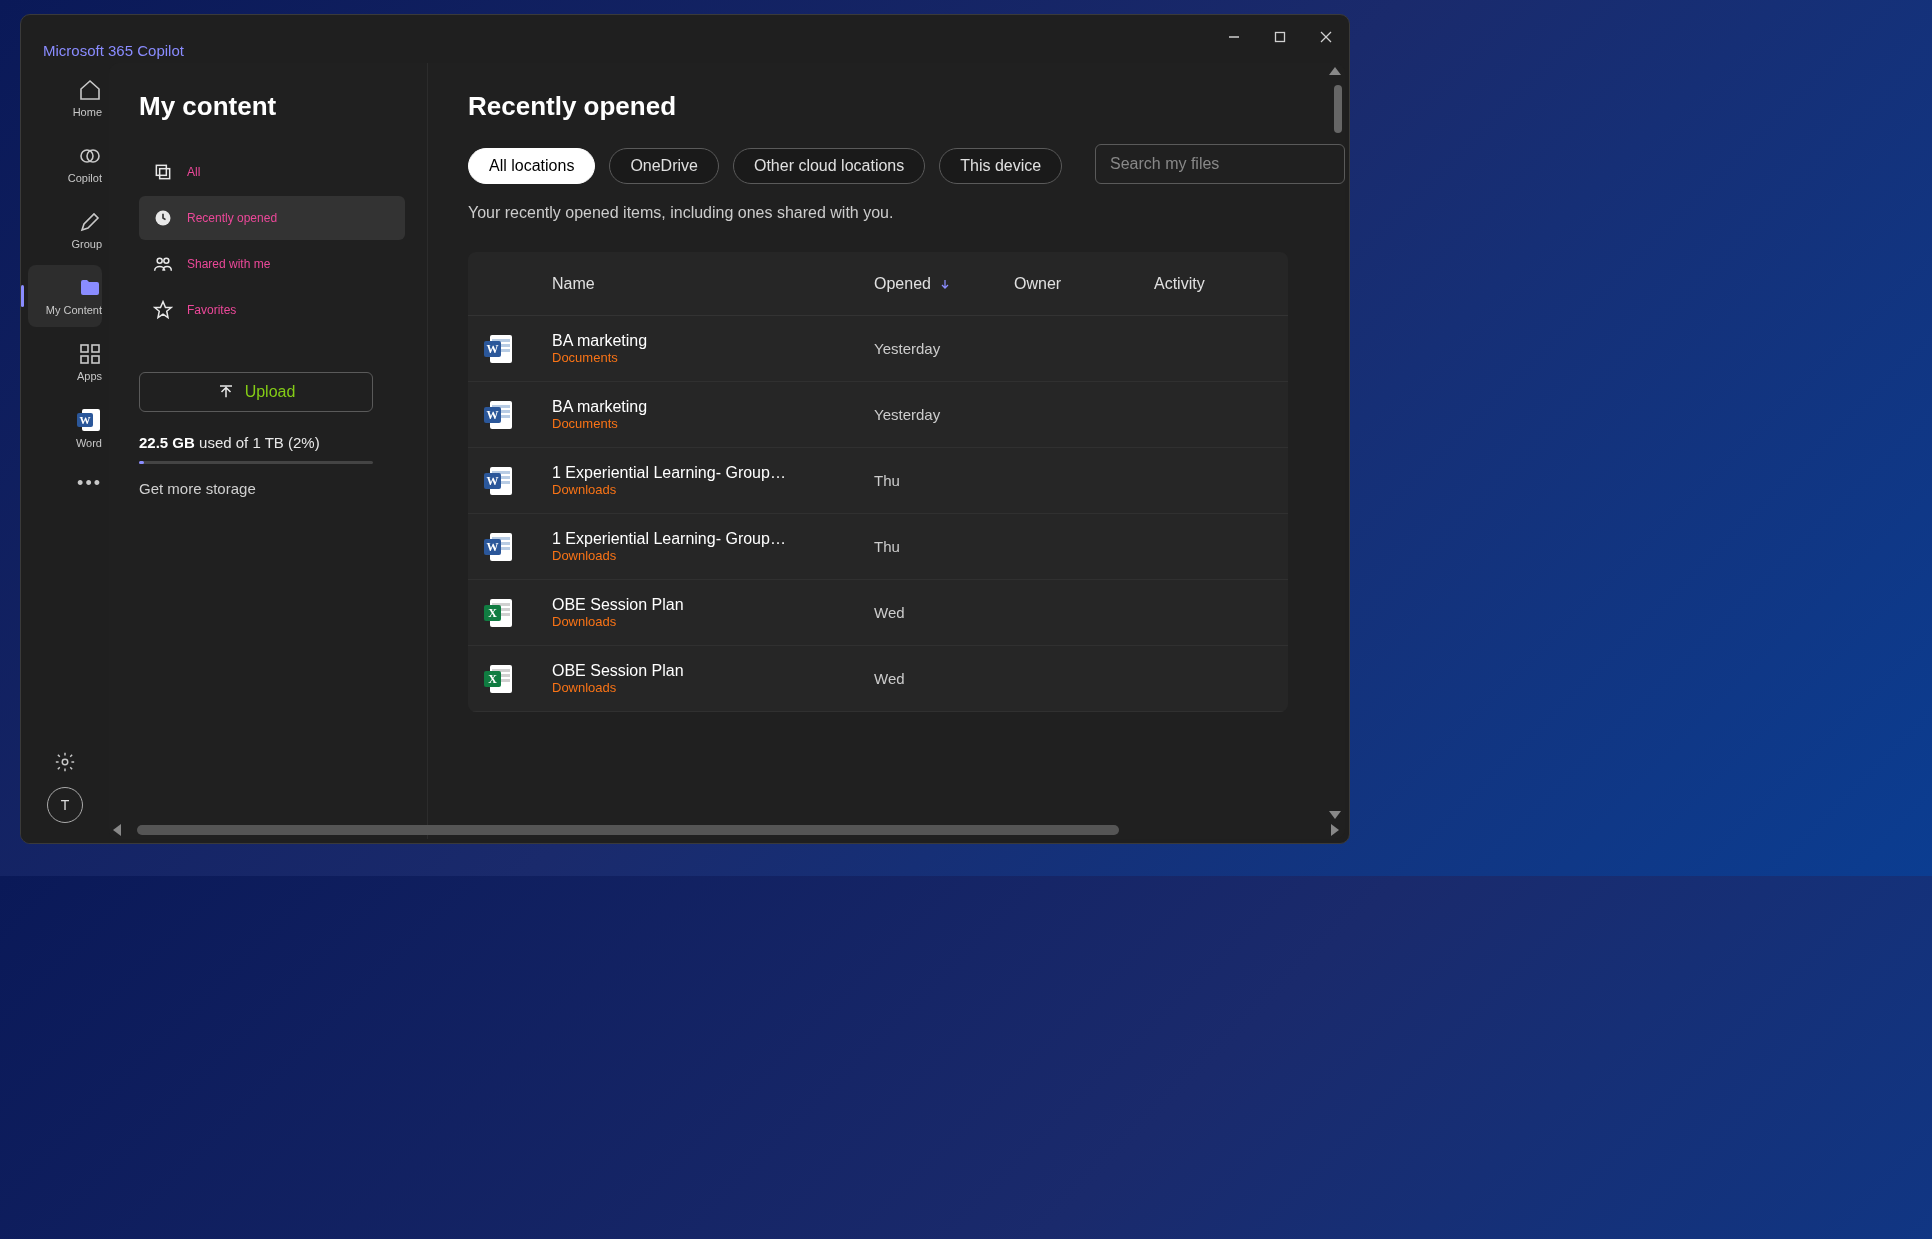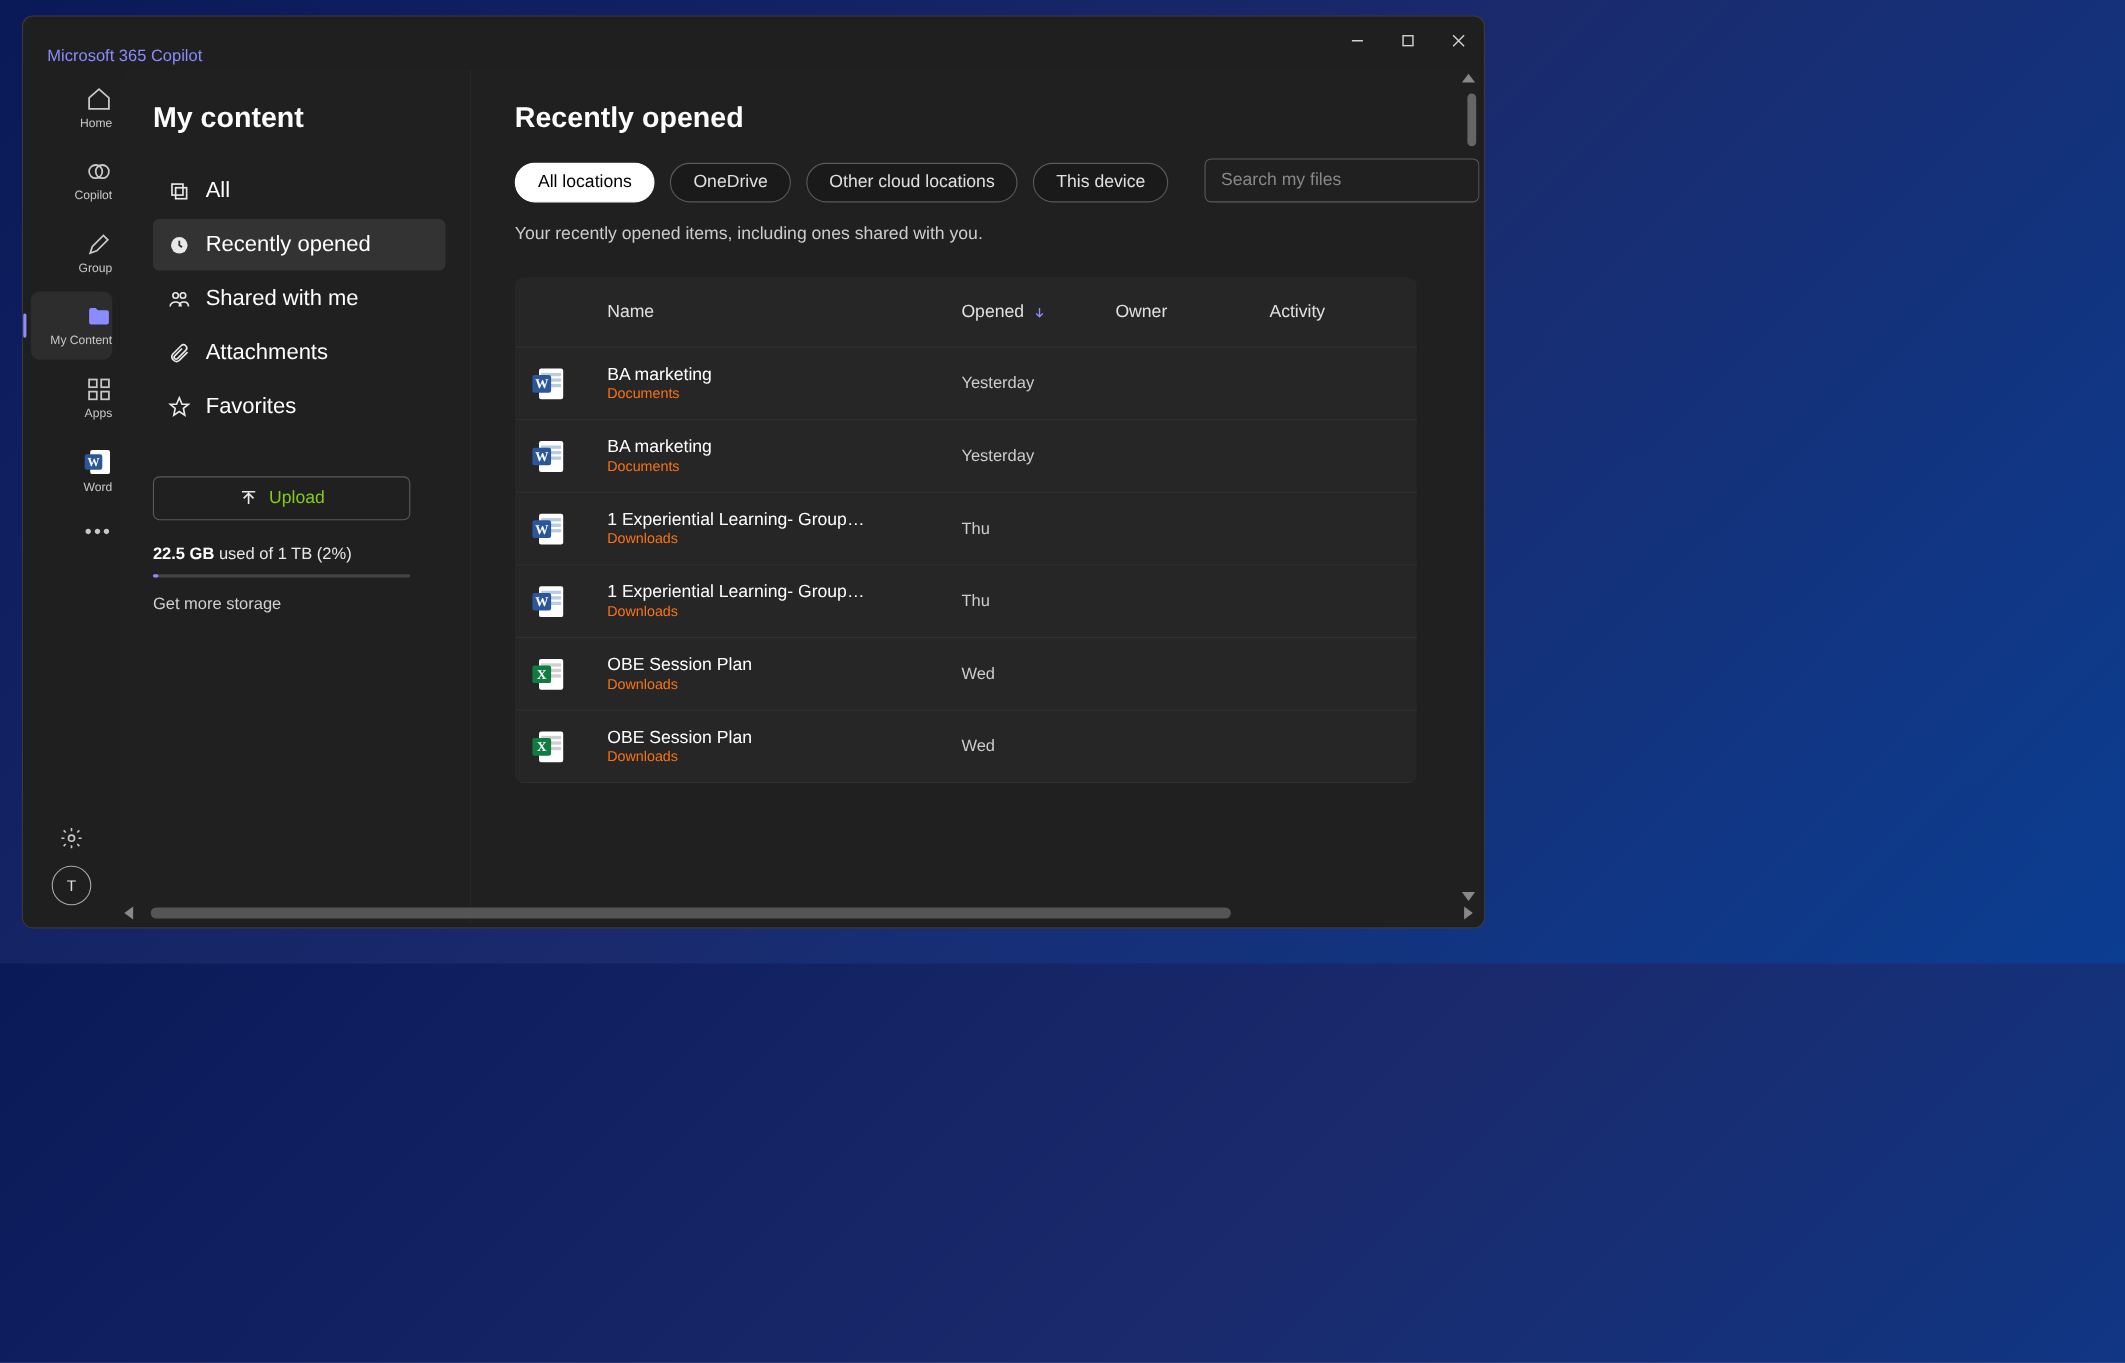--- a/index.html
+++ b/index.html
@@ -110,22 +110,22 @@
     margin-bottom: 28px;
   }
   .nav-list { display: flex; flex-direction: column; gap: 2px; }
   .nav-item {
     display: flex;
     align-items: center;
     gap: 14px;
     padding: 12px 14px;
     border-radius: 6px;
     cursor: pointer;
-    font-size: 20px;
-    color: #ffffff;
+    font-size: 12px;
+    color: #ec4899;
   }
   .nav-item.active { background: #333; }
   .nav-icon { width: 20px; height: 20px; display:flex; align-items:center; justify-content:center; }
 
   .upload-btn {
     margin-top: 40px;
     height: 40px;
     border: 1px solid #5a5a5a;
     background: transparent;
     color: #84cc16;
@@ -405,28 +405,20 @@
                 <circle cx="8" cy="8" r="3"></circle>
                 <circle cx="16" cy="8" r="3"></circle>
                 <path d="M2 20c0-3 3-5 6-5s6 2 6 5M12 20c0-3 2-5 5-5s5 2 5 5"></path>
               </svg>
             </span>
           <span>Shared with me</span>
         </div>
         <div class="nav-item">
           <span class="nav-icon">
               <svg width="20" height="20" viewBox="0 0 24 24" fill="none" stroke="#e8e8e8" stroke-width="1.8">
-                <path d="M21 11l-9 9a5 5 0 01-7-7l9-9a3.5 3.5 0 015 5l-9 9a2 2 0 01-3-3l8-8"></path>
-              </svg>
-            </span>
-          <span>Attachments</span>
-        </div>
-        <div class="nav-item">
-          <span class="nav-icon">
-              <svg width="20" height="20" viewBox="0 0 24 24" fill="none" stroke="#e8e8e8" stroke-width="1.8">
                 <path d="M12 2l3 7h7l-5.5 4.5L18 21l-6-4-6 4 1.5-7.5L2 9h7z"></path>
               </svg>
             </span>
           <span>Favorites</span>
         </div>
       </div>
 
       <button class="upload-btn">
         <span>
             <svg width="18" height="18" viewBox="0 0 24 24" fill="none" stroke="#e8e8e8" stroke-width="2">

